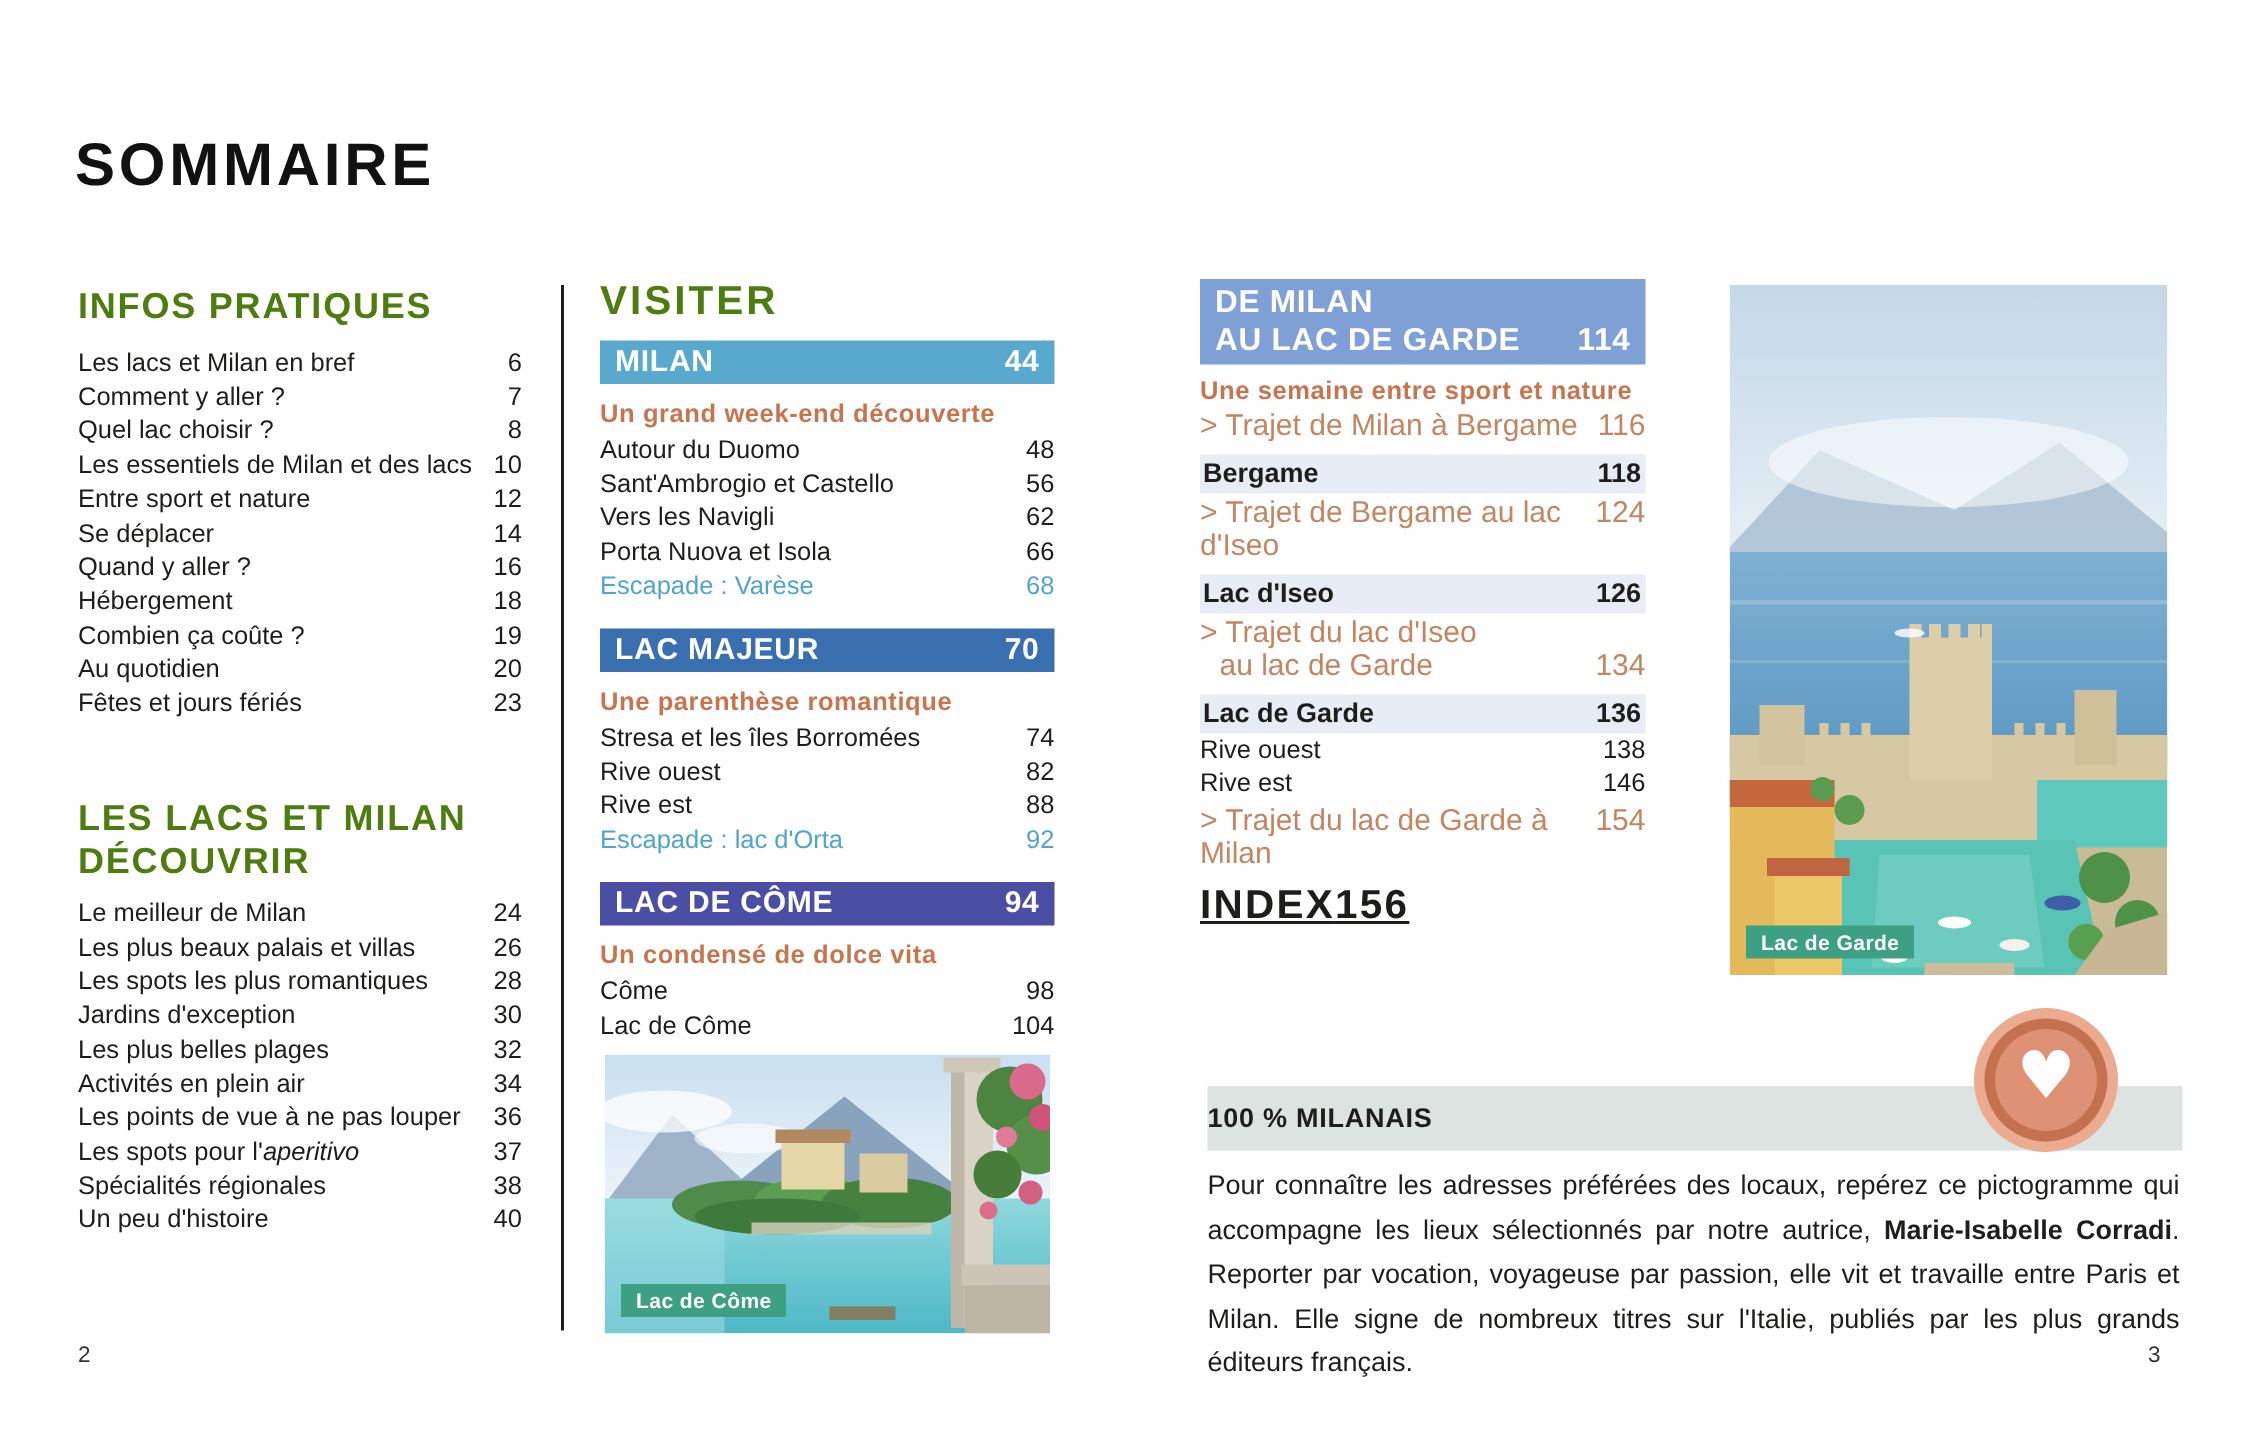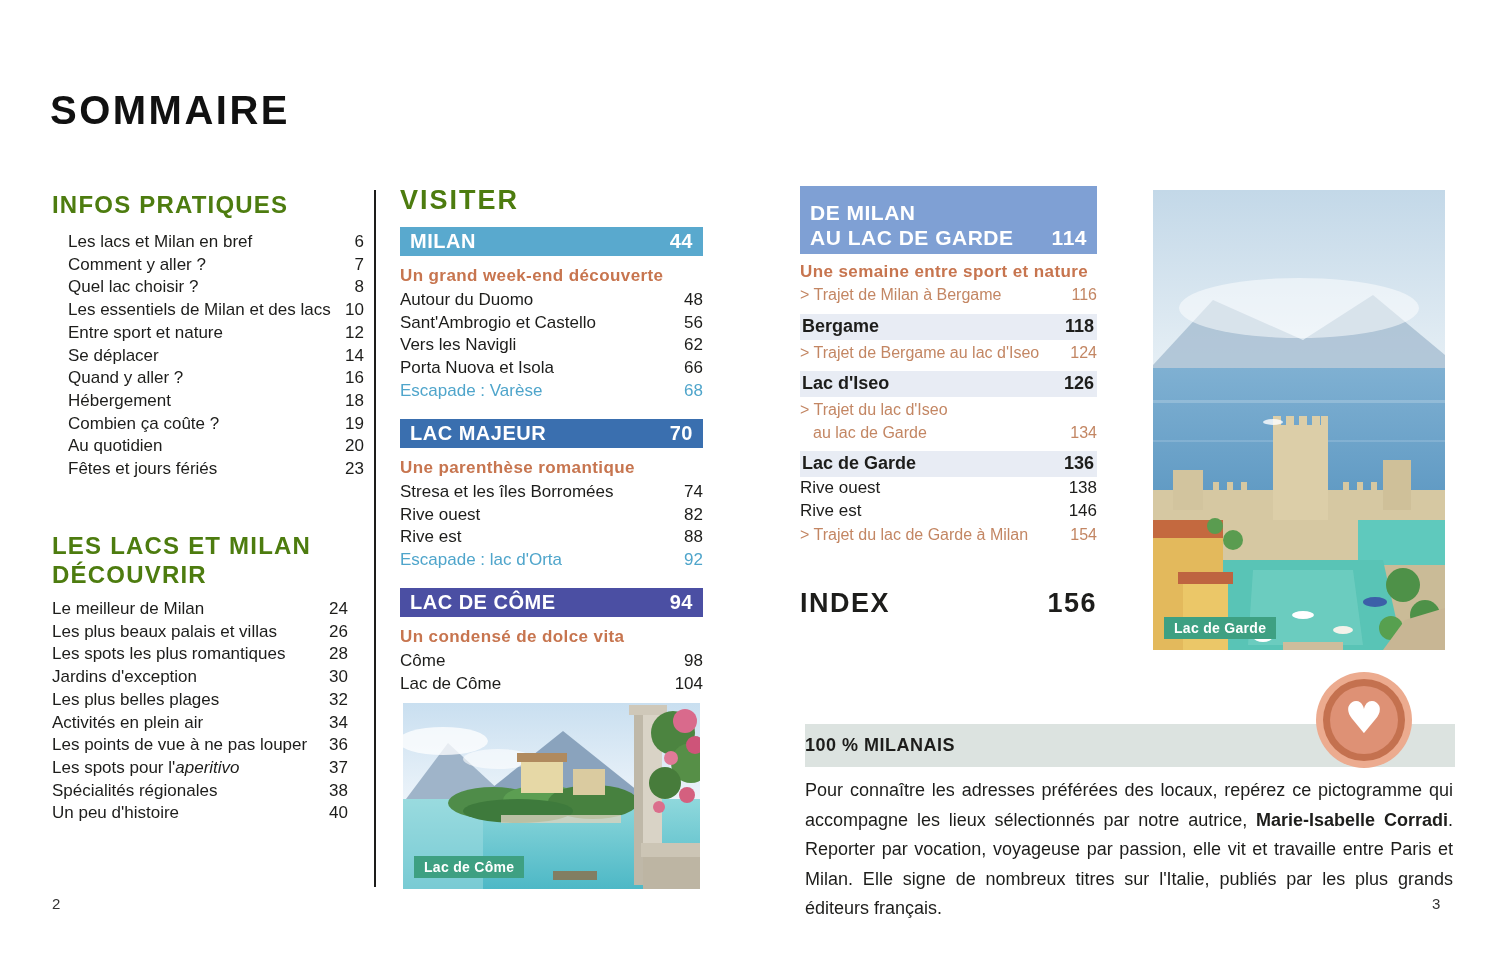--- a/index.html
+++ b/index.html
@@ -39,30 +39,30 @@
   .photo{position:absolute;overflow:hidden;}
   .photo svg{display:block;}
   .photo-label{position:absolute;left:11px;bottom:11px;background:#3ea082;color:#fff;
                font-size:14px;font-weight:bold;padding:3px 10px;letter-spacing:.3px;}
   #photo-come{left:403px;top:703px;width:297px;height:186px;}
   #photo-garde{left:1153px;top:190px;width:292px;height:460px;}
 
   
   #col3{left:800px;top:186px;width:297px;}
   .banner-garde{background:#7fa0d4;color:#fff;font-weight:bold;font-size:21px;line-height:25px;
-                padding:14px 10px 4px;letter-spacing:.5px;}
+                padding:3px 10px 4px;letter-spacing:.5px;}
   .banner-garde .l2{display:flex;justify-content:space-between;}
-  .trajet{color:#c38663;font-size:16px;line-height:22.5px;display:flex;justify-content:space-between;margin-top:2px;}
+  .trajet{color:#c38663;font-size:20px;line-height:22.5px;display:flex;justify-content:space-between;margin-top:2px;}
   .trajet .pg{color:#c38663;}
   .trajet2-l2{padding-left:13px;}
   .place-row{background:#e8ecf4;font-weight:bold;font-size:18px;display:flex;justify-content:space-between;
              align-items:baseline;padding:2px 3px 3px 2px;margin:7px 0 0;}
   .plain-row{font-size:17px;line-height:22.7px;display:flex;justify-content:space-between;}
-  #index-row{left:800px;top:588px;width:297px;display:flex;justify-content:space-between;
-             font-size:27px;font-weight:bold;letter-spacing:1.5px;}
+  #index-row{left:800px;top:588px;width:297px;display:flex;justify-content:flex-start;
+             font-size:27px;font-weight:bold;letter-spacing:1.5px;text-decoration:underline;}
 
   
   #milanais-band{left:805px;top:724px;width:650px;height:43px;background:#dce3e0;z-index:1;
                  display:flex;align-items:center;
                  font-weight:bold;font-size:18px;letter-spacing:.5px;}
   #milanais-text{left:805px;top:776px;width:648px;font-size:18px;line-height:29.5px;text-align:justify;}
   #milanais-text b{font-weight:bold;}
   #heart-badge{left:1316px;top:672px;width:96px;height:96px;border-radius:50%;background:#ecab8f;
                display:flex;align-items:center;justify-content:center;z-index:2;}
   #heart-badge .ring{width:68px;height:68px;border-radius:50%;background:#de9175;
@@ -74,21 +74,21 @@
   #folio-left{left:52px;top:895px;}
   #folio-right{left:1432px;top:895px;}
 </style>
 </head>
 <body>
 
 <h1 id="page-title" class="abs">SOMMAIRE</h1>
 
 <h2 class="col-h abs" style="left:52px;top:190px;">INFOS PRATIQUES</h2>
 
-<div class="toc-list abs" style="left:68px;top:231px;width:296px;">
+<div class="toc-list abs" style="left:52px;top:231px;width:296px;">
   <div class="toc-row">
       <span>Les lacs et Milan en bref</span>
       <span class="pg">6</span>
     </div>
   <div class="toc-row">
       <span>Comment y aller ?</span>
       <span class="pg">7</span>
     </div>
   <div class="toc-row">
       <span>Quel lac choisir ?</span>

